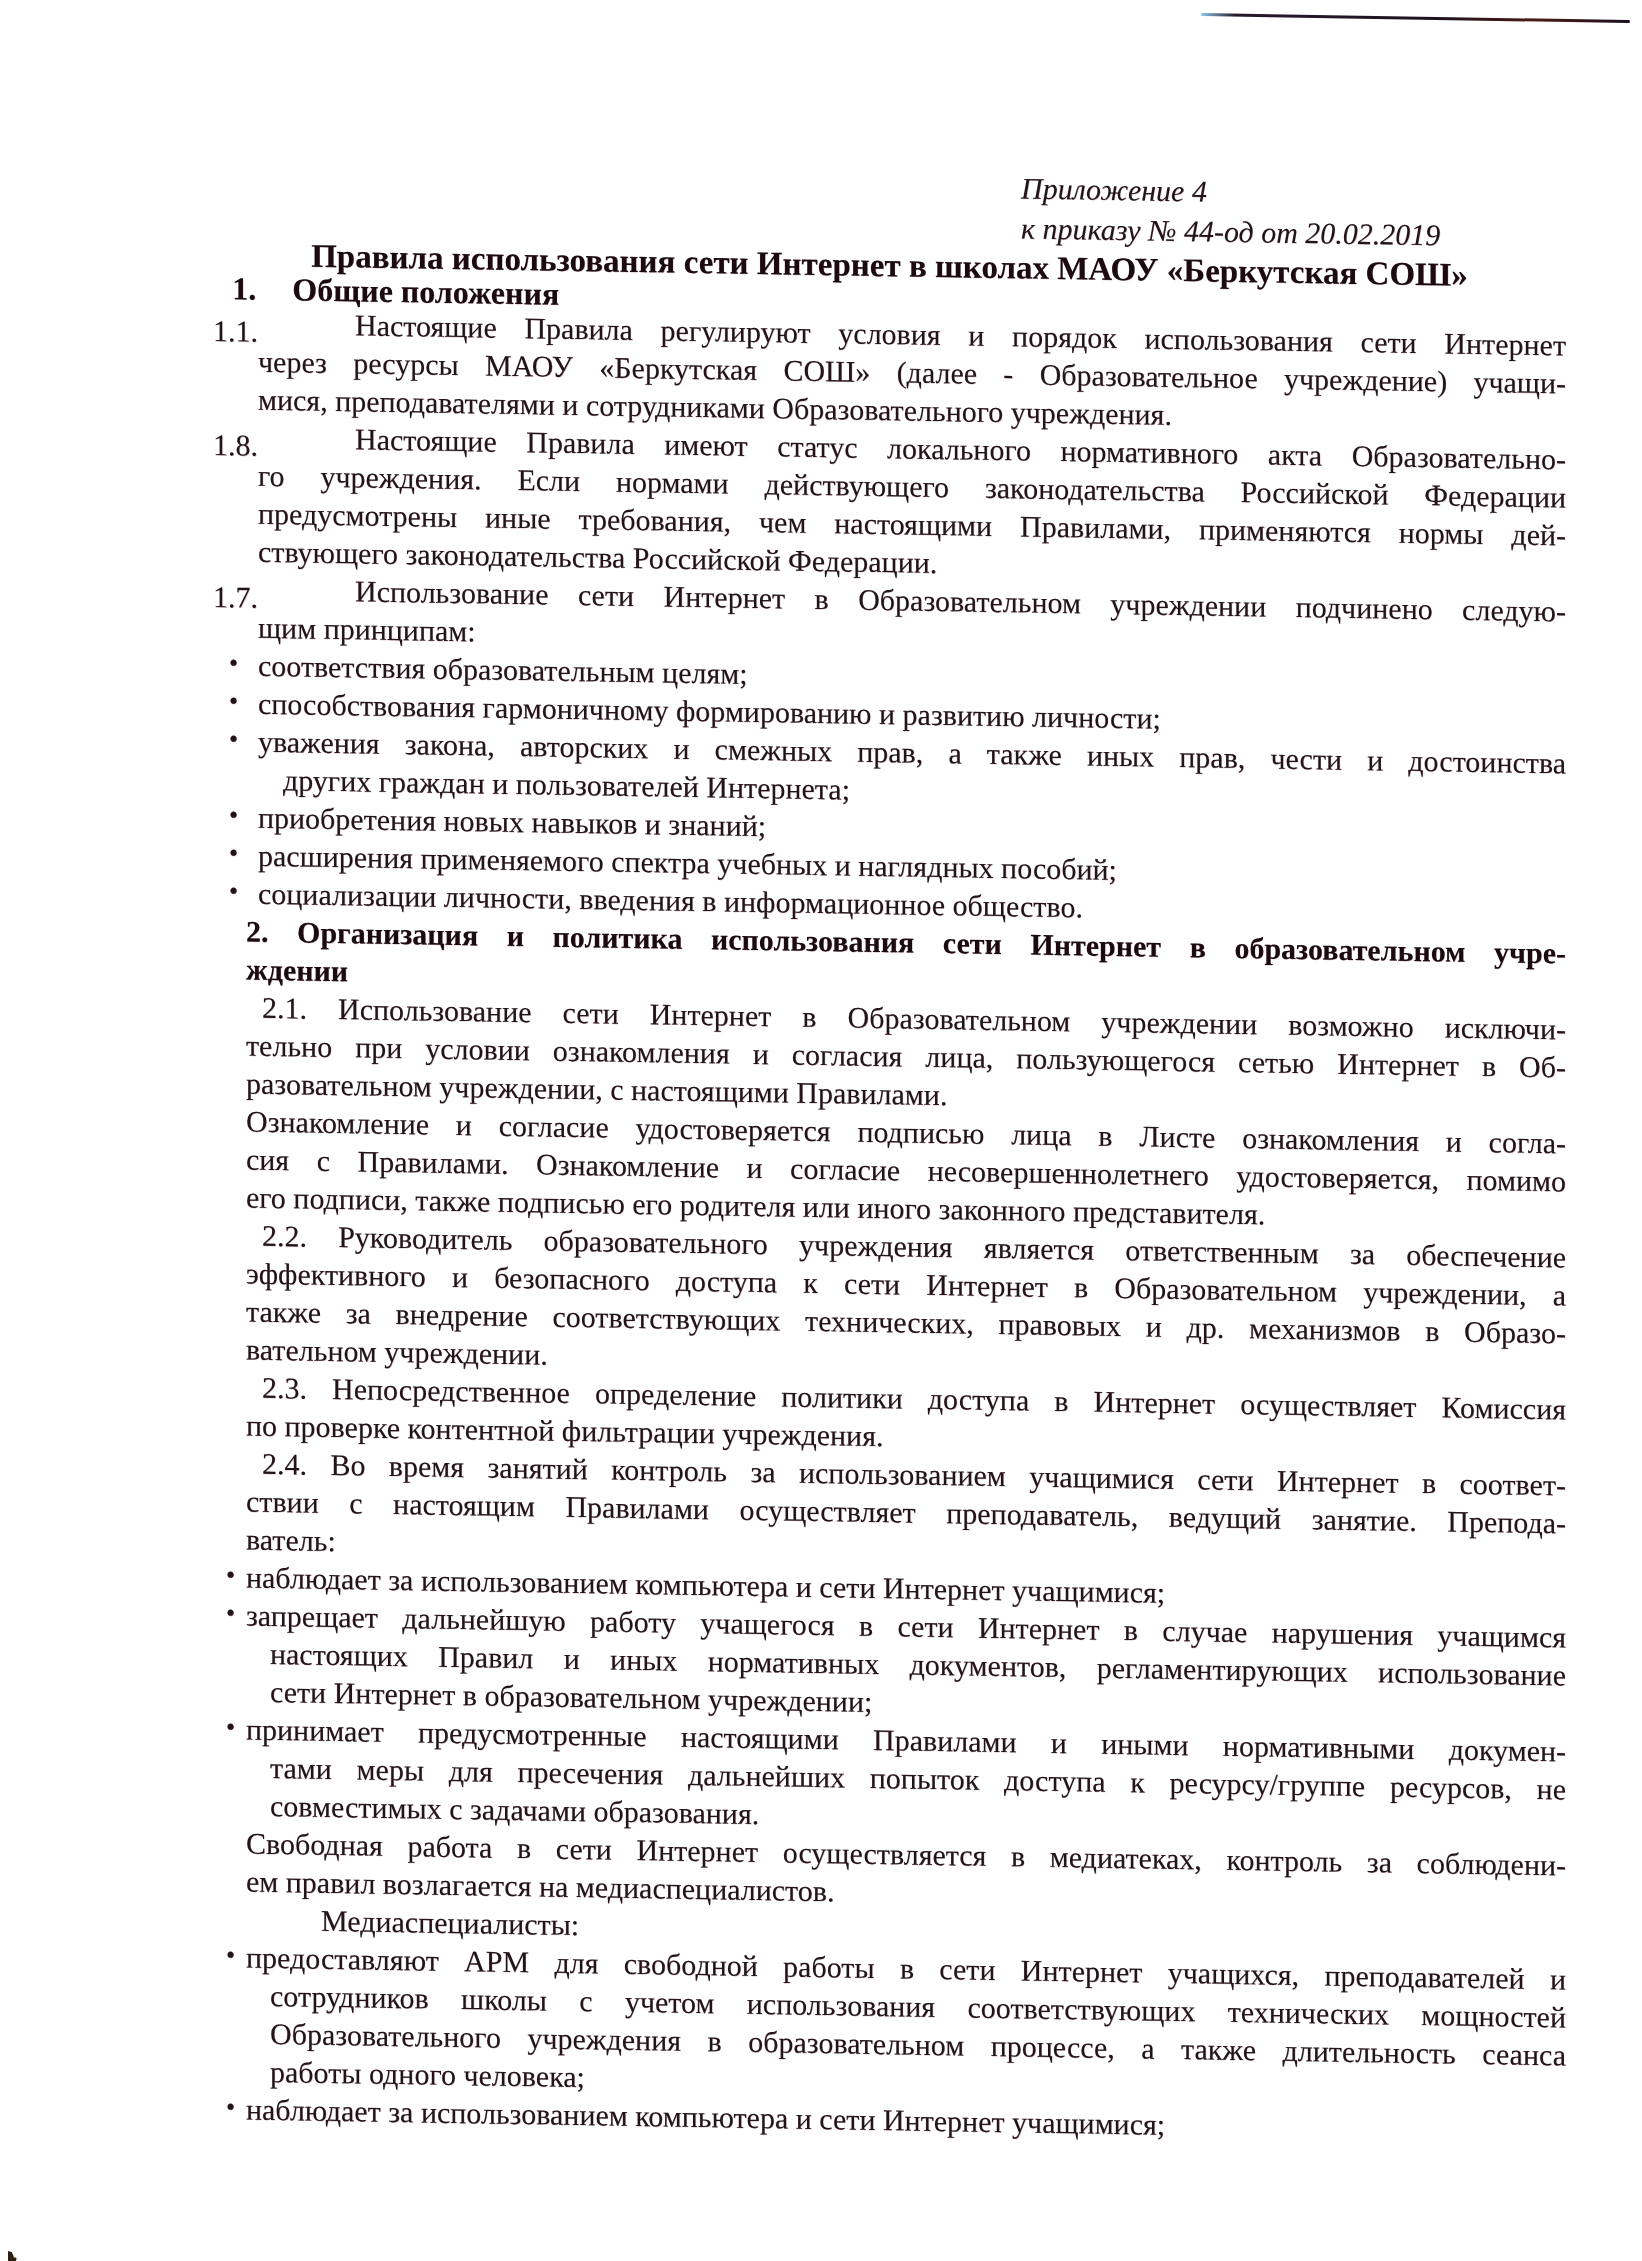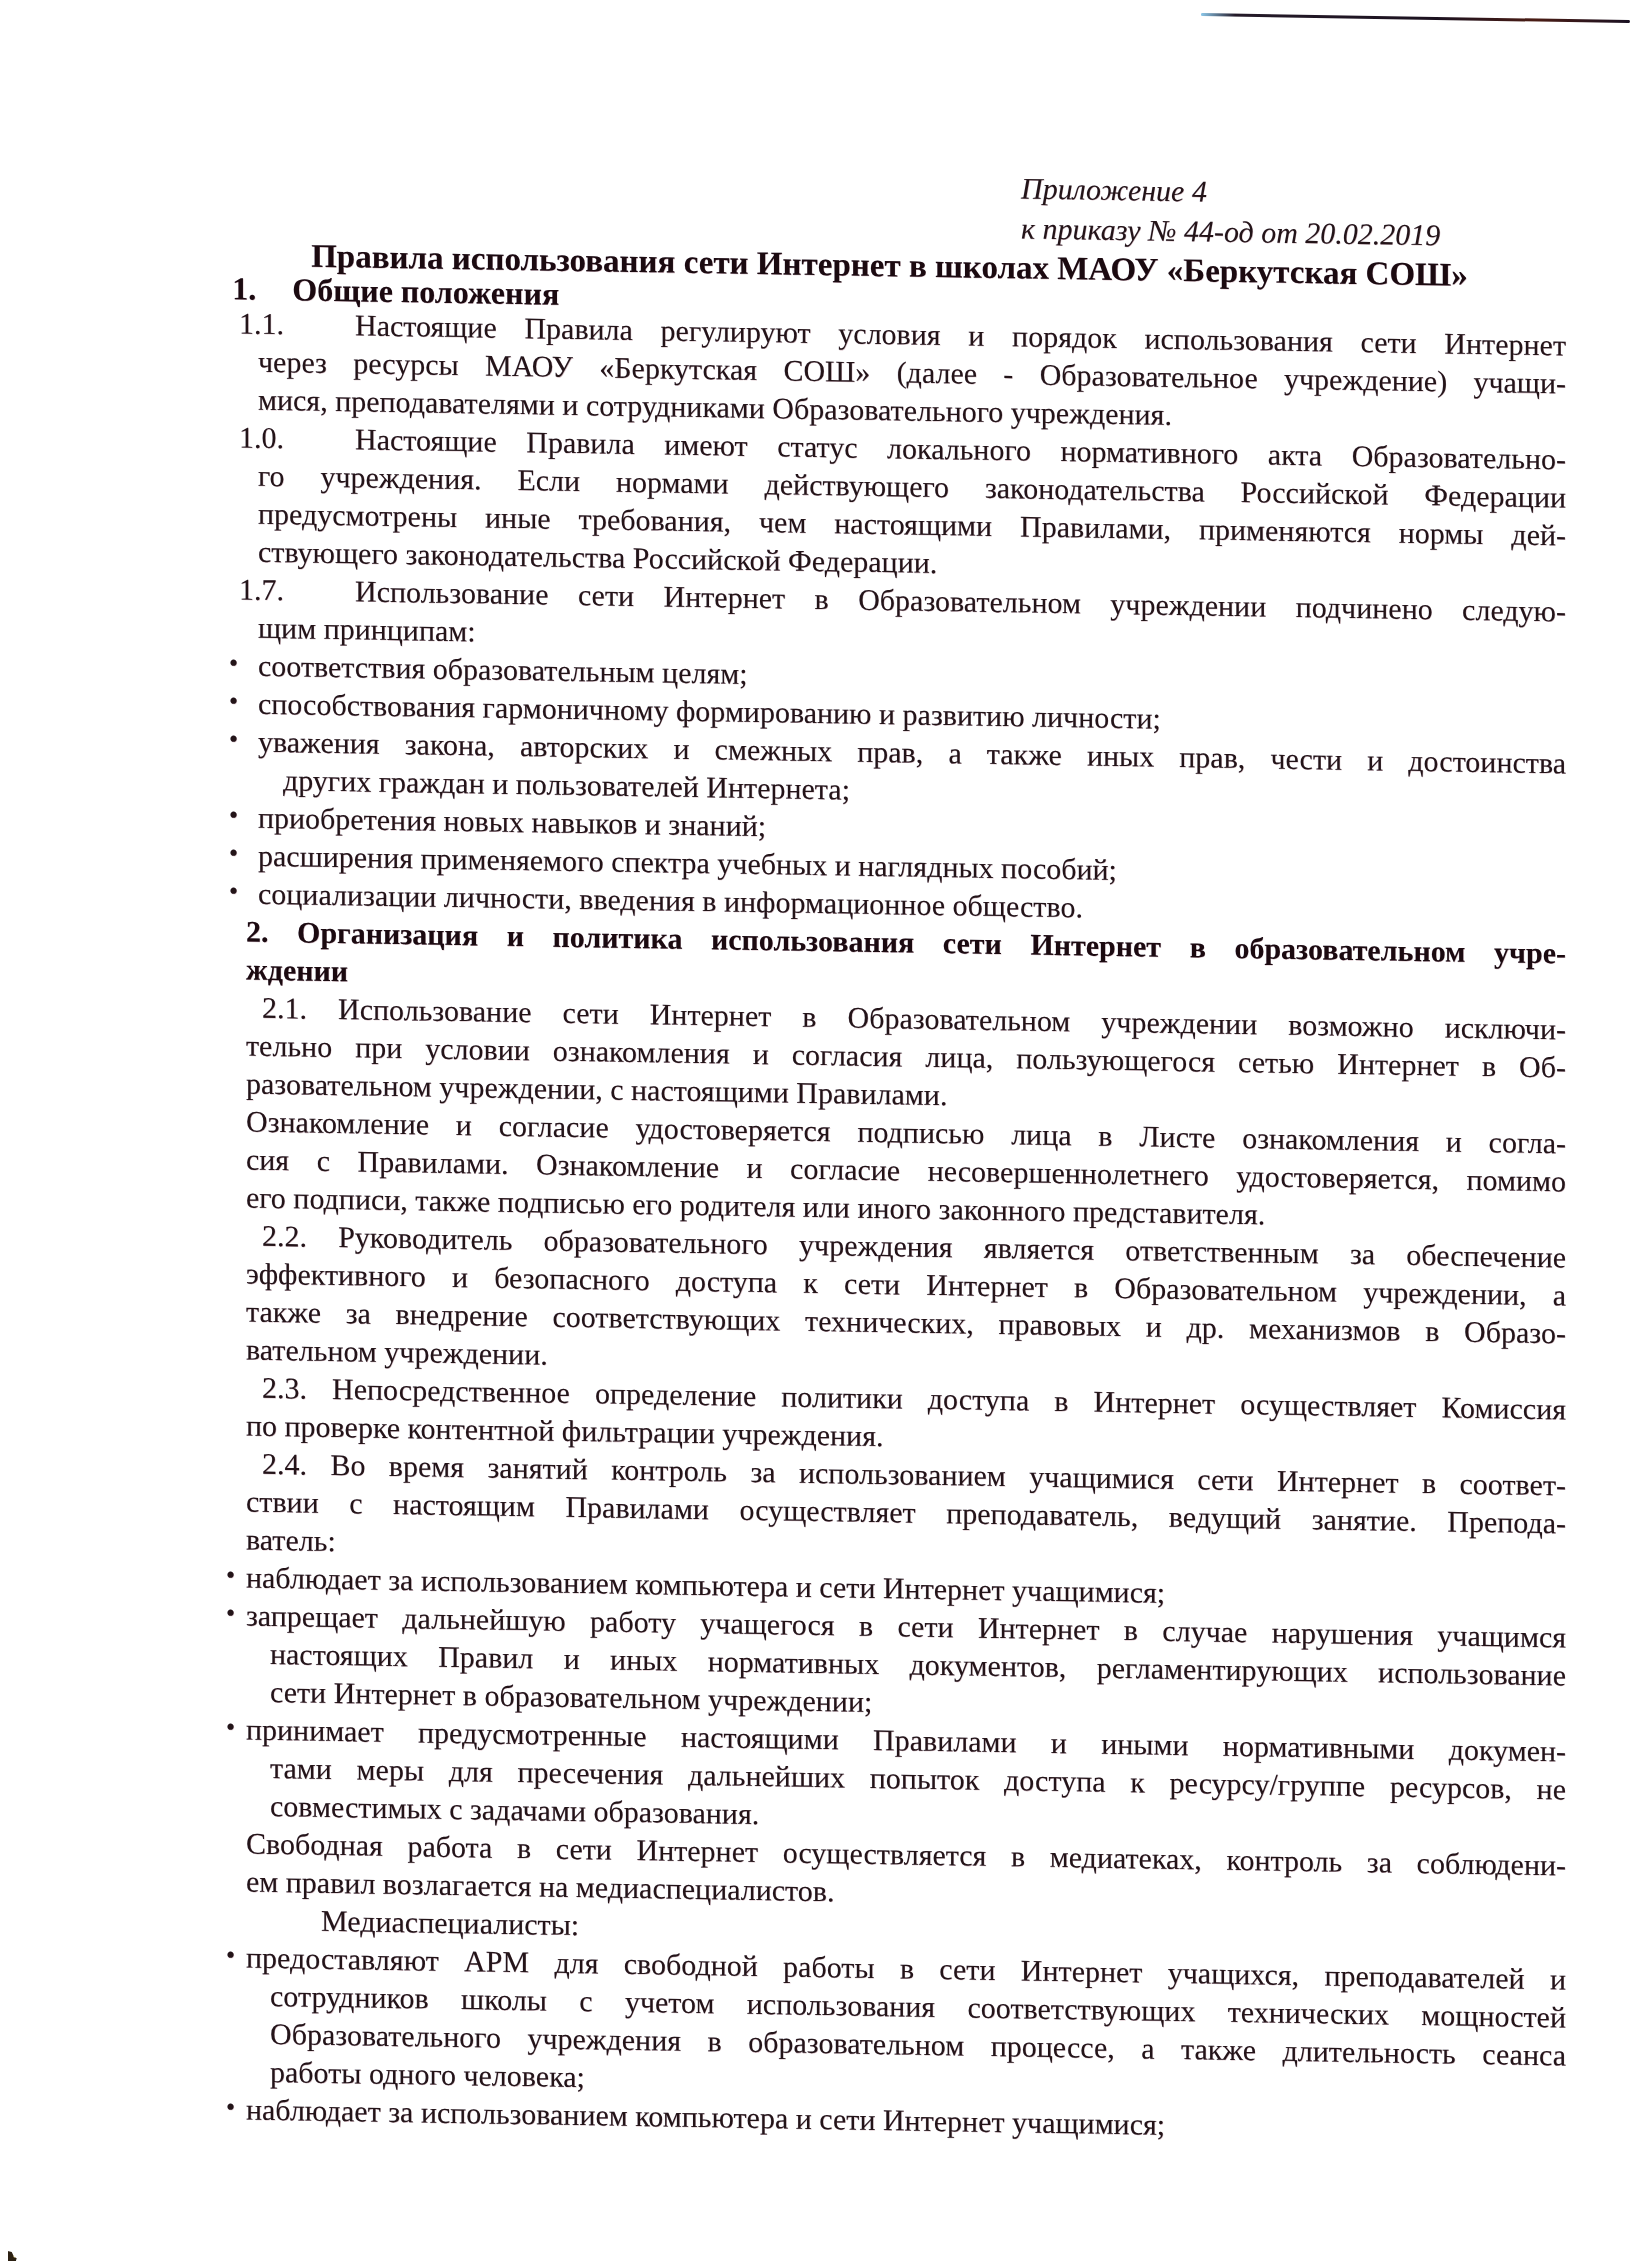--- a/index.html
+++ b/index.html
@@ -45,21 +45,21 @@
   .block{position:relative;}
   .line{
     font-size:30px;line-height:38px;
     text-align:justify;text-align-last:justify;
     position:relative;
   }
   .line.last{text-align:left;text-align-last:left;}
   
   .numbered .line{padding-left:45px;}
   .numbered .line.first{padding-left:142px;}
-  .pnum{position:absolute;left:0;top:0;margin-left:26px;}
+  .pnum{position:absolute;left:0;top:8px;}
   
   .bullet .line{padding-left:70px;}
   .bullet .line.first{padding-left:45px;}
   .bullet .marker{position:absolute;left:16px;top:-1.9px;font-size:26px;}
   
   .h2 .line{font-weight:bold;color:var(--ink-bold);font-size:30px;padding-left:33px;}
   
   .para .line{padding-left:33px;}
   .para2 .line{padding-left:33px;}
   .para2 .line.first{padding-left:49px;}
@@ -101,21 +101,21 @@
       <div class="block h1">
         <span>1.</span>
         <span>Общие положения</span>
       </div>
       <div class="block numbered">
         <div class="line first"><span class="pnum">1.1.</span><span>Настоящие Правила регулируют условия и порядок использования сети Интернет</span></div>
         <div class="line"><span>через ресурсы МАОУ «Беркутская СОШ» (далее - Образовательное учреждение) учащи-</span></div>
         <div class="line last"><span>мися, преподавателями и сотрудниками Образовательного учреждения.</span></div>
       </div>
       <div class="block numbered">
-        <div class="line first"><span class="pnum">1.0.</span><span>Настоящие Правила имеют статус локального нормативного акта Образовательно-</span></div>
+        <div class="line first"><span class="pnum">1.8.</span><span>Настоящие Правила имеют статус локального нормативного акта Образовательно-</span></div>
         <div class="line"><span>го учреждения. Если нормами действующего законодательства Российской Федерации</span></div>
         <div class="line"><span>предусмотрены иные требования, чем настоящими Правилами, применяются нормы дей-</span></div>
         <div class="line last"><span>ствующего законодательства Российской Федерации.</span></div>
       </div>
       <div class="block numbered">
         <div class="line first"><span class="pnum">1.7.</span><span>Использование сети Интернет в Образовательном учреждении подчинено следую-</span></div>
         <div class="line last"><span>щим принципам:</span></div>
       </div>
       <div class="block bullet">
         <div class="line first last"><span class="marker">•</span><span>соответствия образовательным целям;</span></div>

